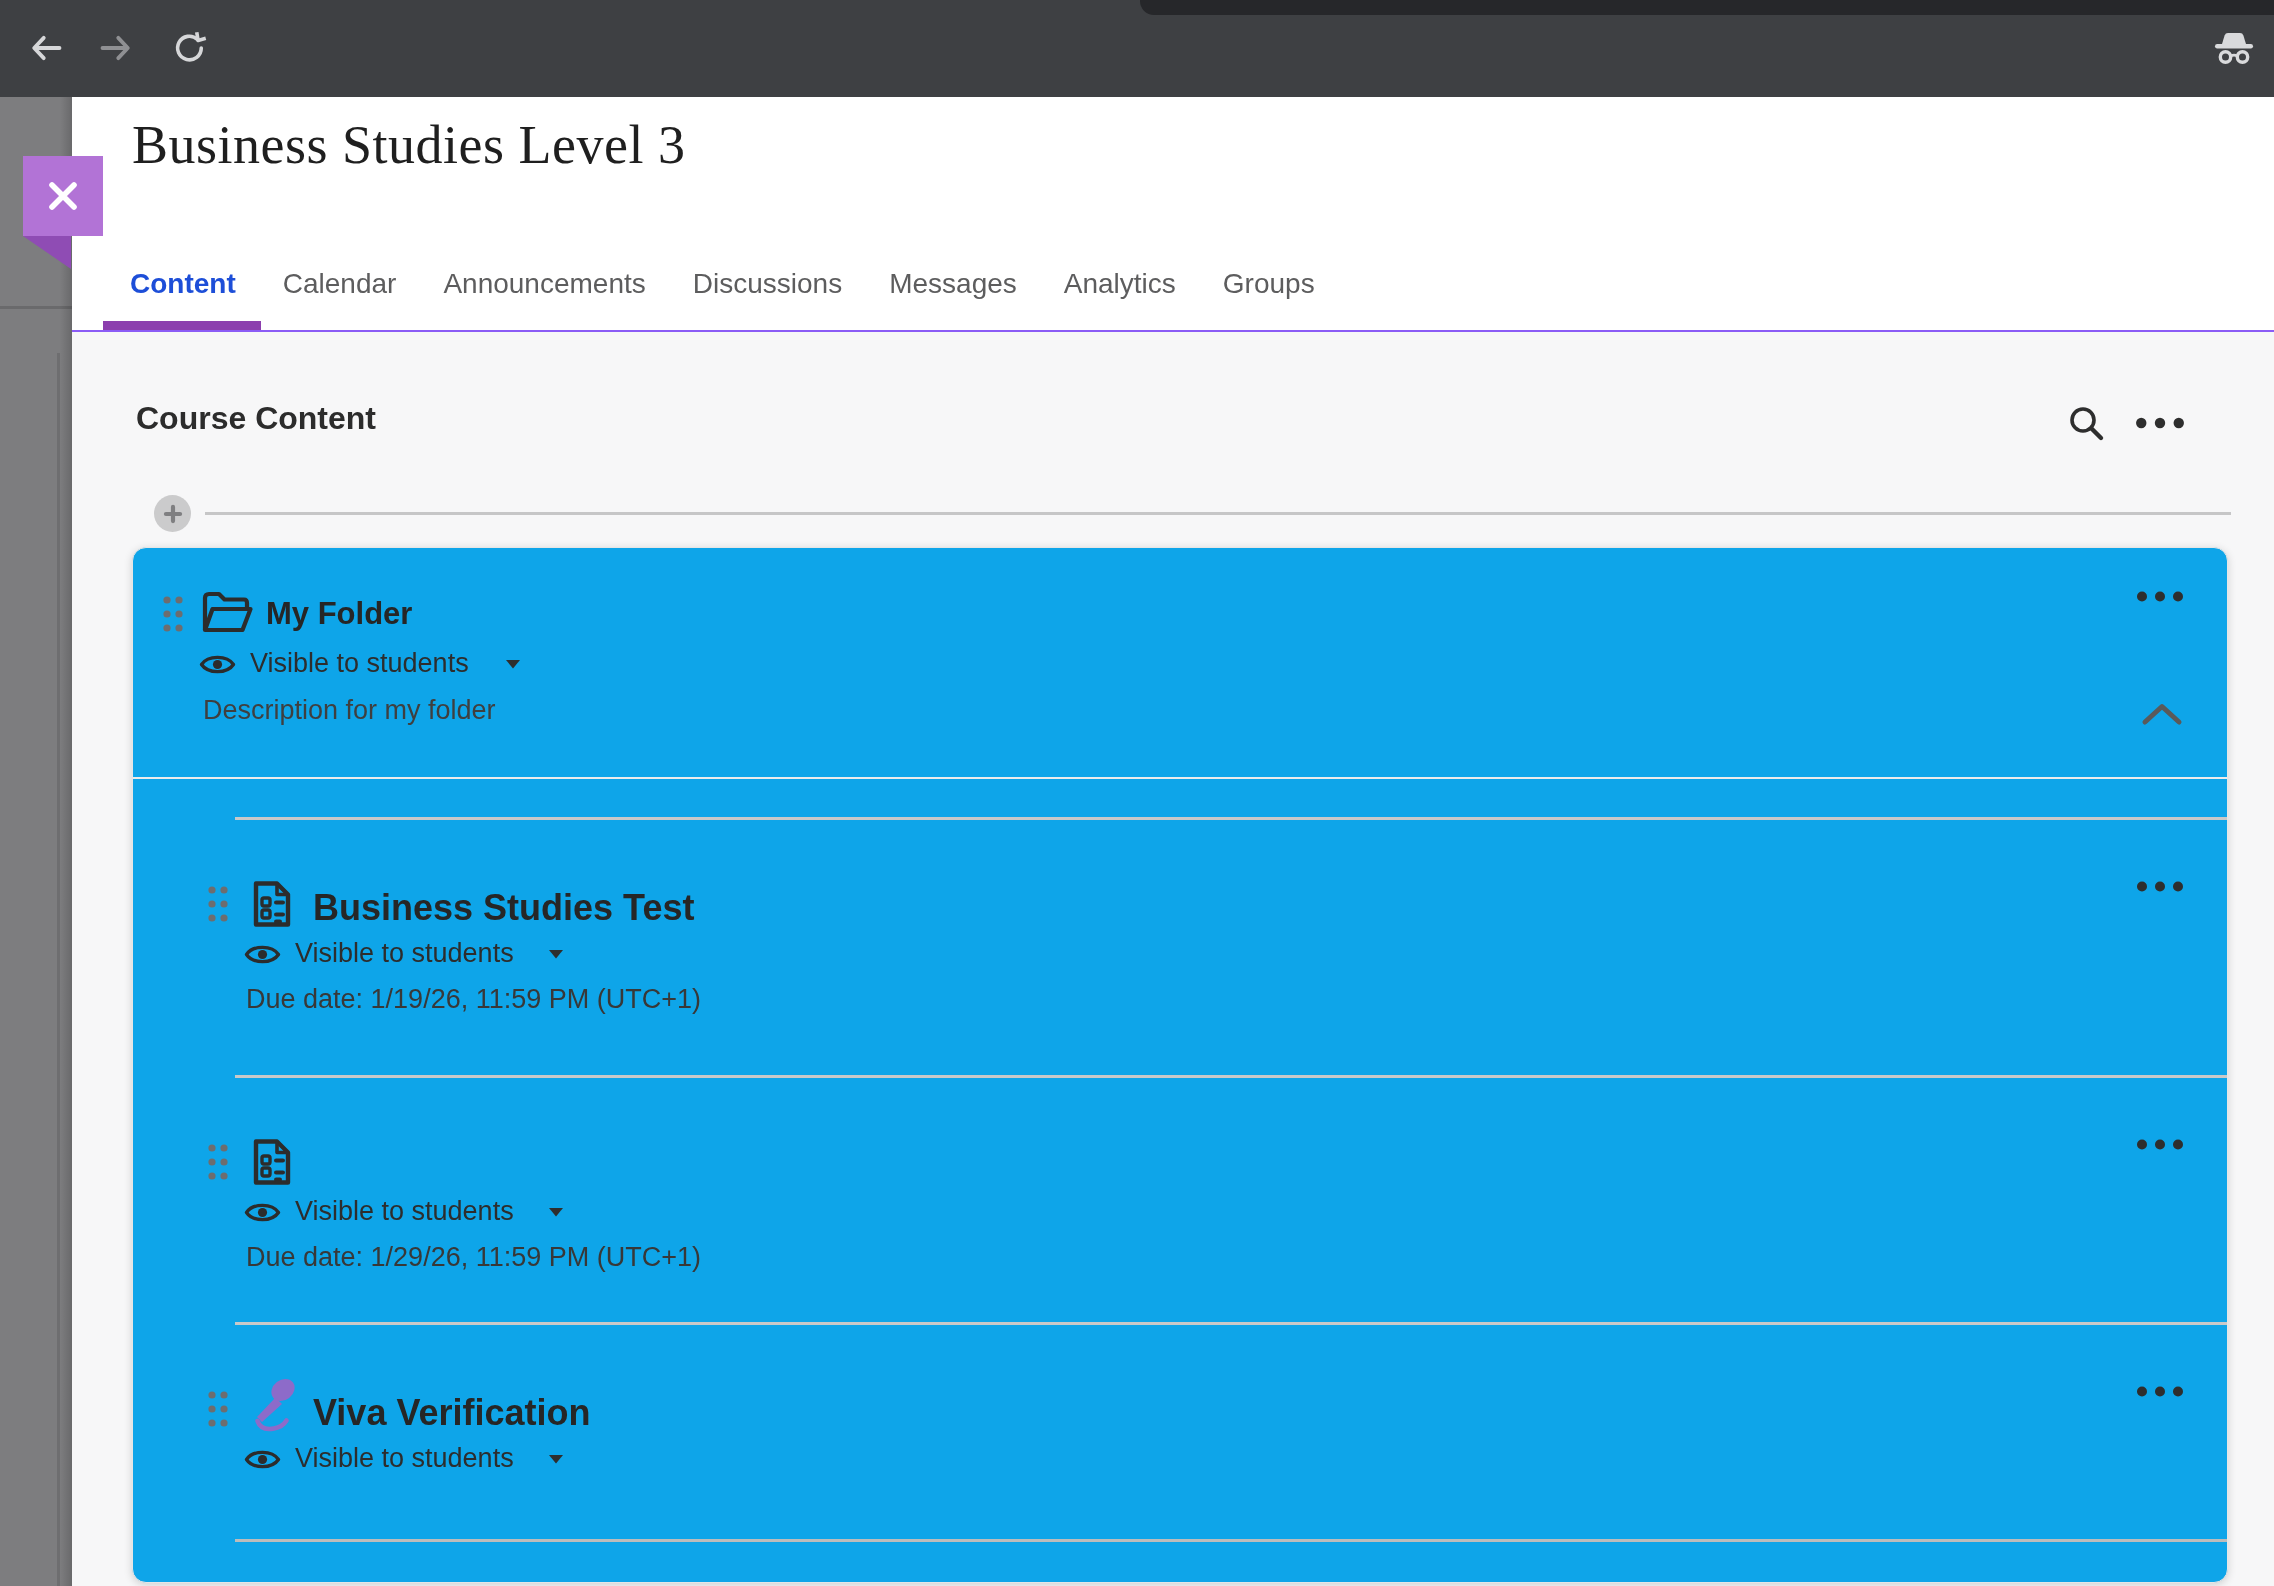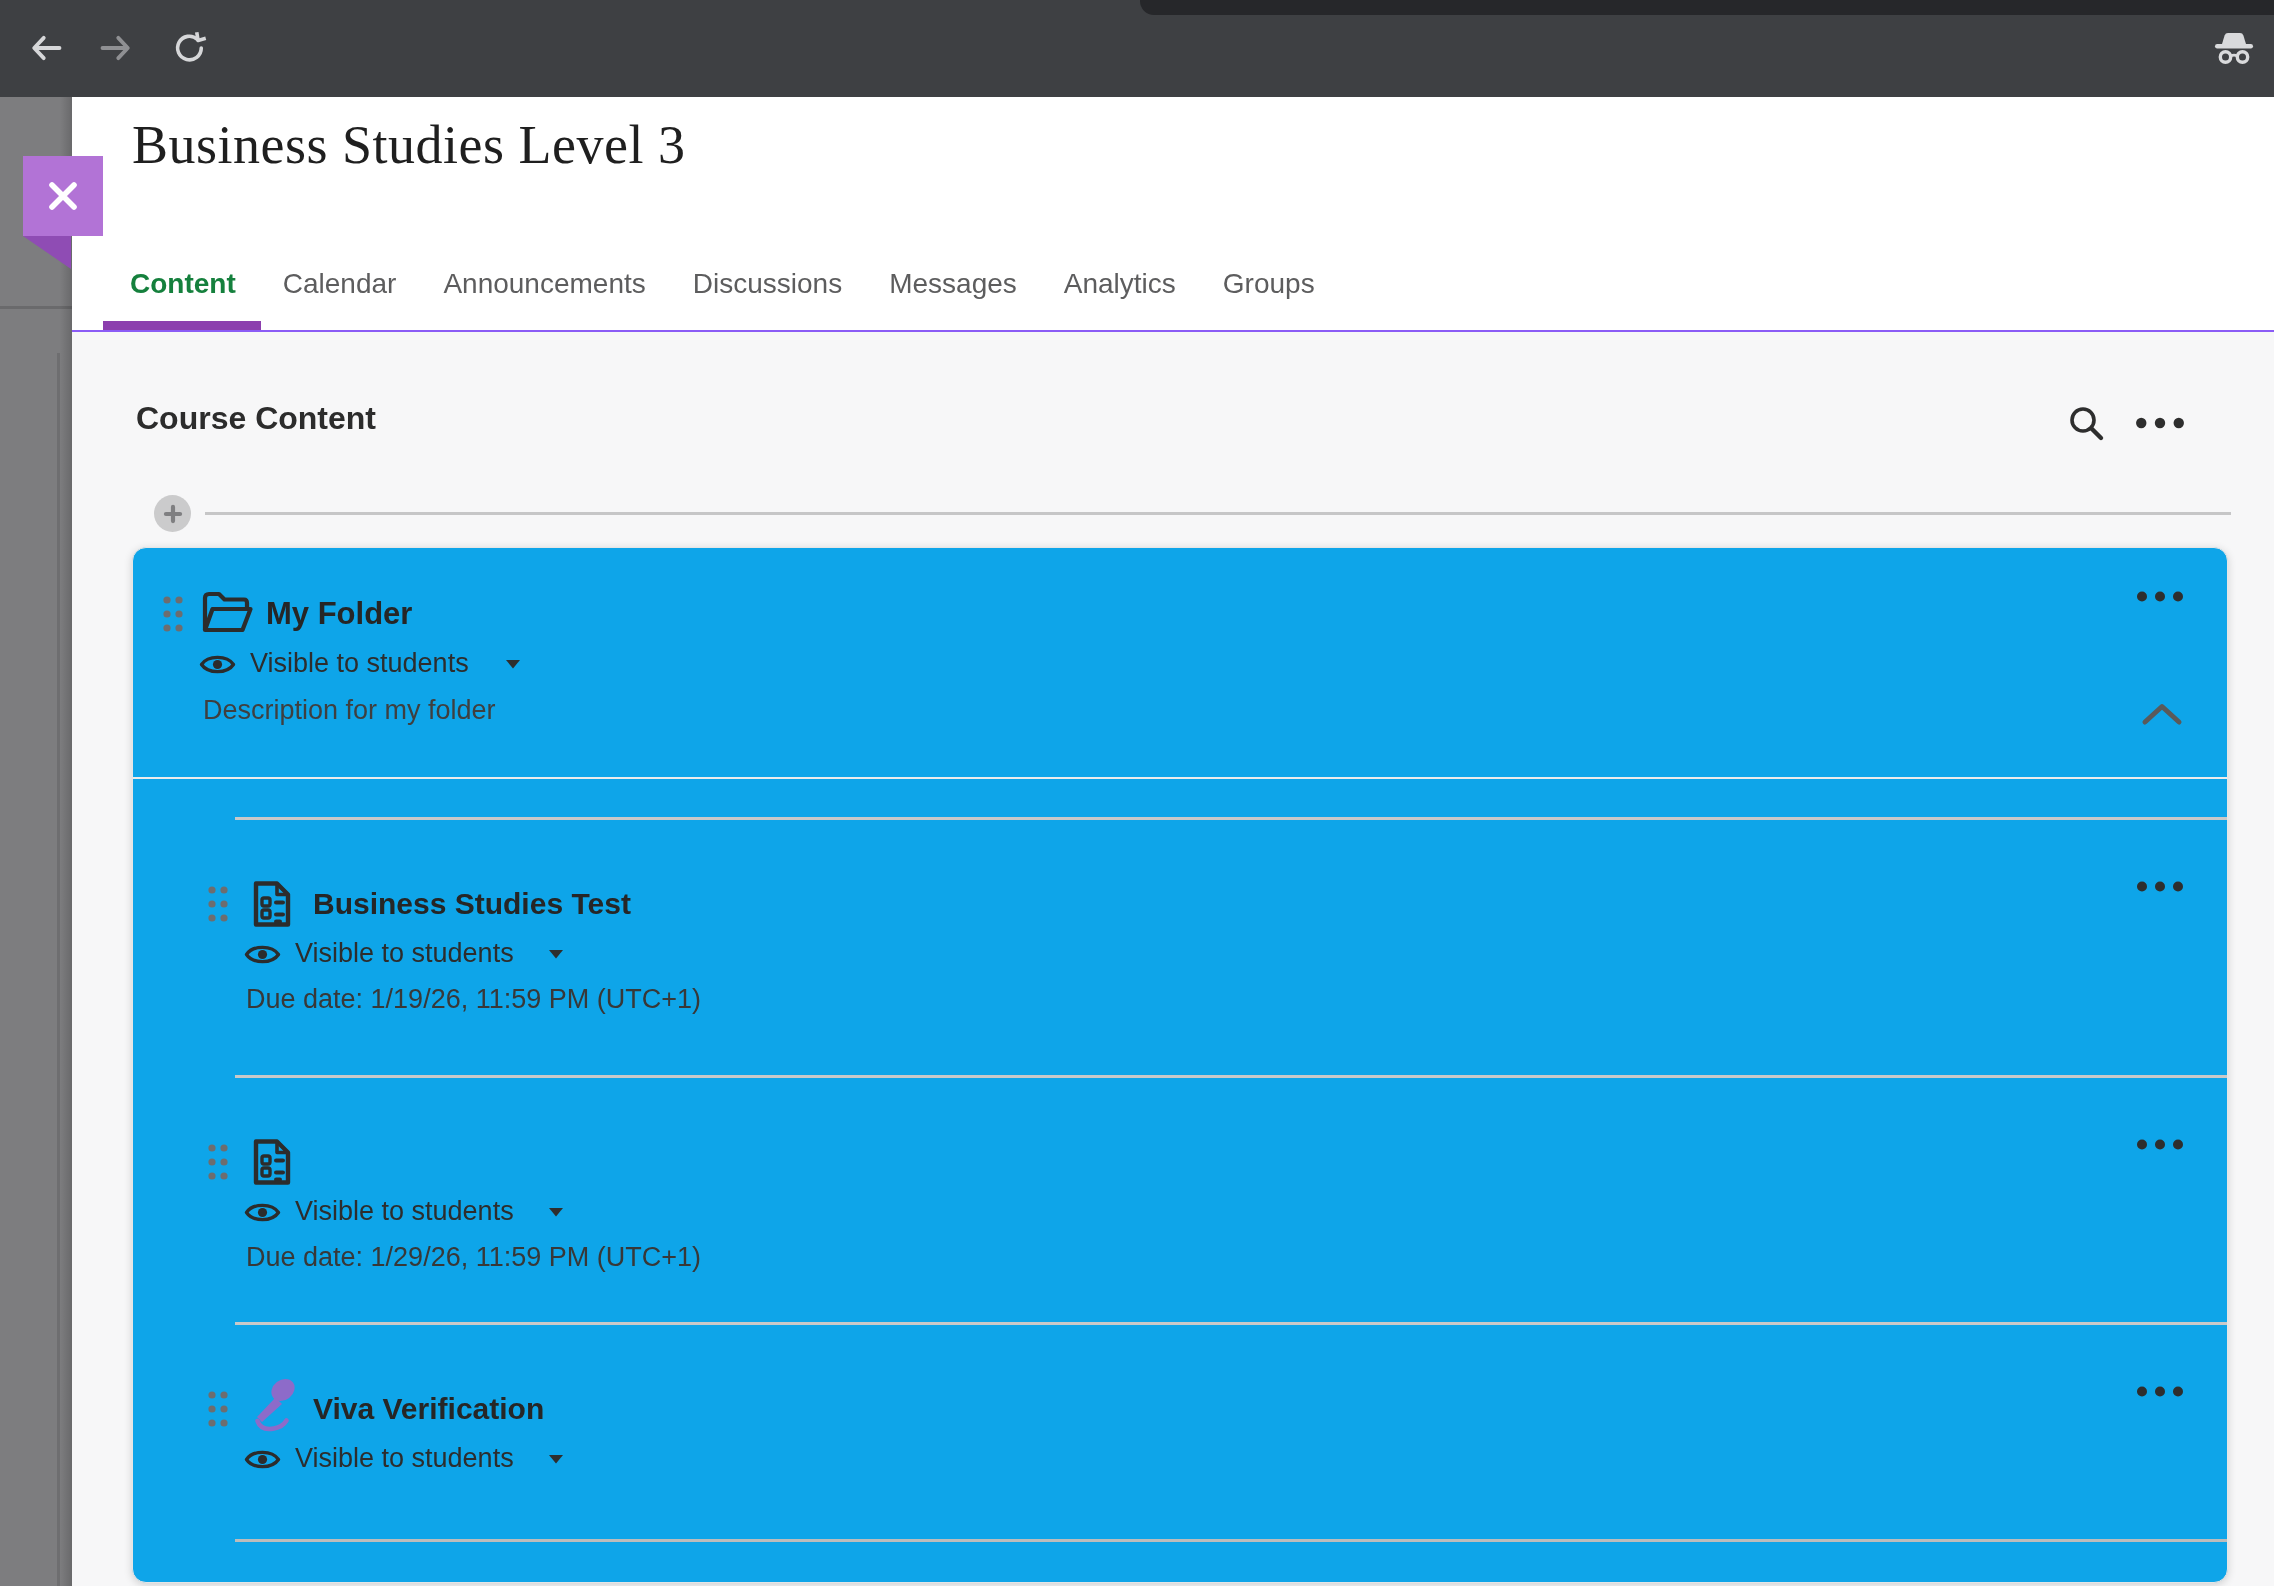--- a/index.html
+++ b/index.html
@@ -36,21 +36,21 @@
   .close-peel svg { width:36px; height:36px; color:#ffffff; }
 
   
   .panel { position:absolute; left:72px; top:97px; right:0; bottom:0; background:#ffffff; }
   .course-title { position:absolute; left:60px; top:17px; font-family:"Liberation Serif", serif;
                   font-size:54px; font-weight:500; color:#1f1f1f; letter-spacing:.5px; }
 
   .tabs { position:absolute; left:58px; top:140px; height:93px; display:flex; align-items:center; gap:47px; }
   .tab { position:relative; height:100%; display:flex; align-items:center; font-size:28px;
          color:#5d5d5e; cursor:pointer; white-space:nowrap; }
-  .tab.active { color:#15803d; font-weight:700; }
+  .tab.active { color:#1d4ed8; font-weight:700; }
   .tab.active::after { content:""; position:absolute; left:-27px; right:-25px; bottom:0;
                        height:9px; background:#8c3fae; }
   .badge { display:inline-flex; align-items:center; justify-content:center; width:40px; height:40px;
            border:3px solid #9b4fc0; border-radius:50%; color:#8e3fae; font-size:24px;
            font-weight:400; margin-left:14px; }
 
   .content-area { position:absolute; left:0; right:0; top:233px; bottom:0;
                   background:#f7f7f8; border-top:2px solid #8b5cf6; }
   .content-heading { position:absolute; left:64px; top:68px; font-size:32px; font-weight:700; color:#2c2c2c; }
   .ca-search { position:absolute; left:1994px; top:71px; width:40px; height:40px; color:#2e2e2e; cursor:pointer; }
@@ -81,21 +81,21 @@
   .folder-desc { position:absolute; left:70px; top:147px; font-size:27px; color:#3f3f3f; }
   .folder-head .row-dots { top:43px; }
   .collapse-chevron { position:absolute; left:2008px; top:154px; width:42px; height:24px; color:#5a5a5a; cursor:pointer; }
 
   .divider { position:absolute; left:102px; right:0; height:3px; background:#c9c9c9; }
 
   .item { position:absolute; left:0; right:0; height:250px; }
   .item .drag-handle { left:74px; top:66px; }
   .item-icon { position:absolute; left:118px; top:60px; width:42px; height:50px; color:#2c2c2c; }
   .item-icon.mic { left:112px; top:52px; width:56px; height:60px; color:#8d6bc9; }
-  .item-title { position:absolute; left:180px; top:68px; font-size:30px; font-weight:700; color:#262626; cursor:pointer; }
+  .item-title { position:absolute; left:180px; top:68px; font-size:36px; font-weight:700; color:#262626; cursor:pointer; }
   .item .vis-eye { left:111px; top:122px; }
   .item .vis-label { left:162px; top:119px; }
   .item .vis-caret { left:415px; top:130px; }
   .item-due { position:absolute; left:113px; top:165px; font-size:27px; color:#383838; }
   .item .row-dots { top:62px; }
 </style>
 </head>
 <body>
 
 <svg width="0" height="0" style="position:absolute">

